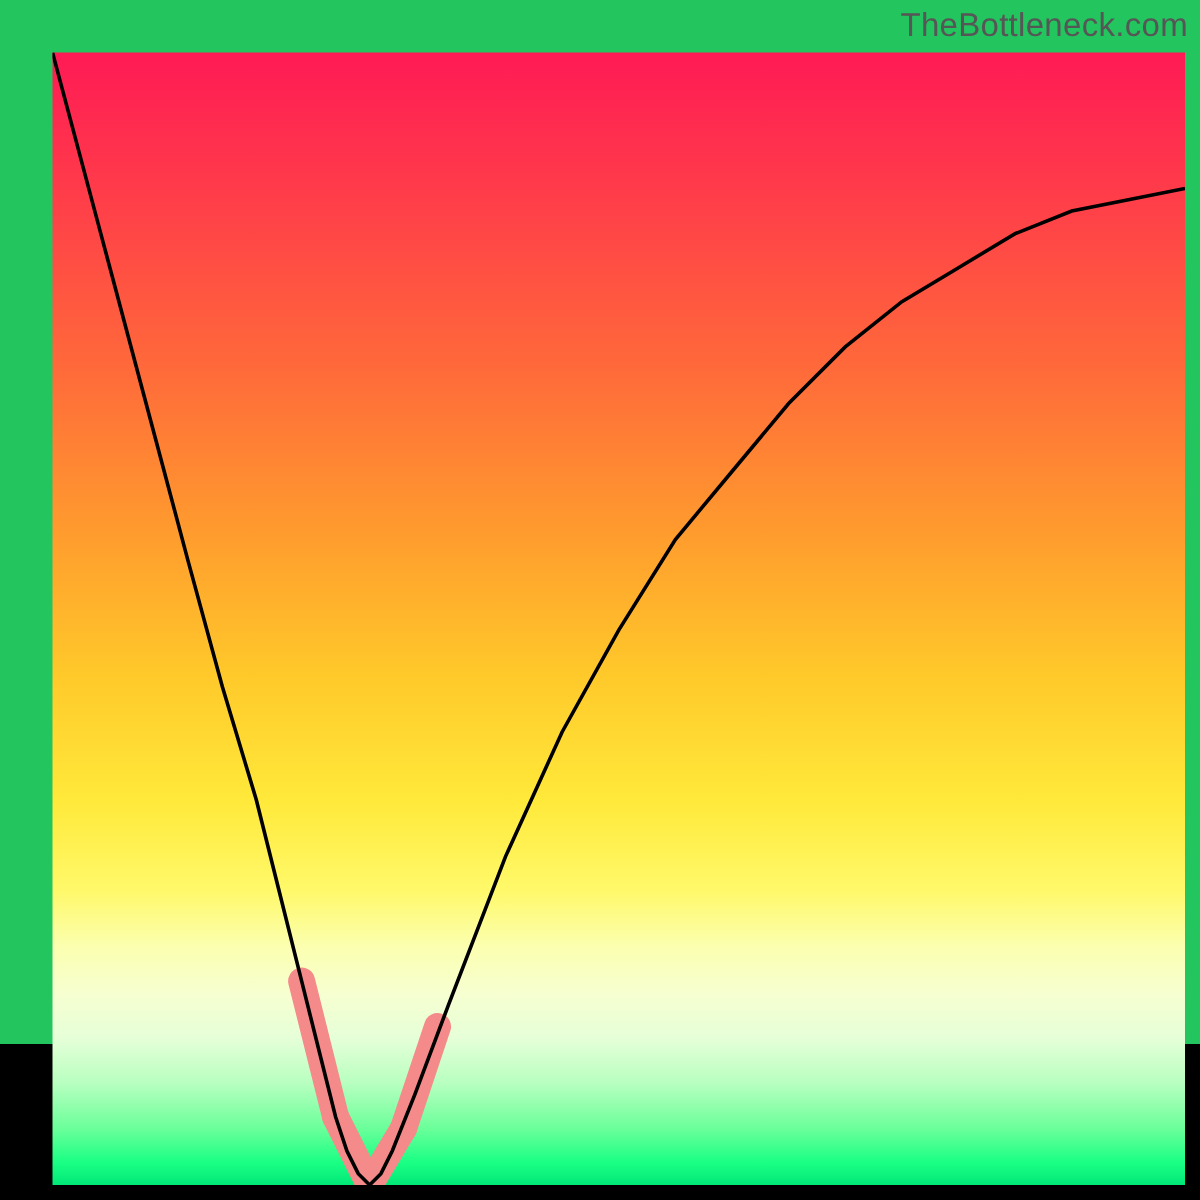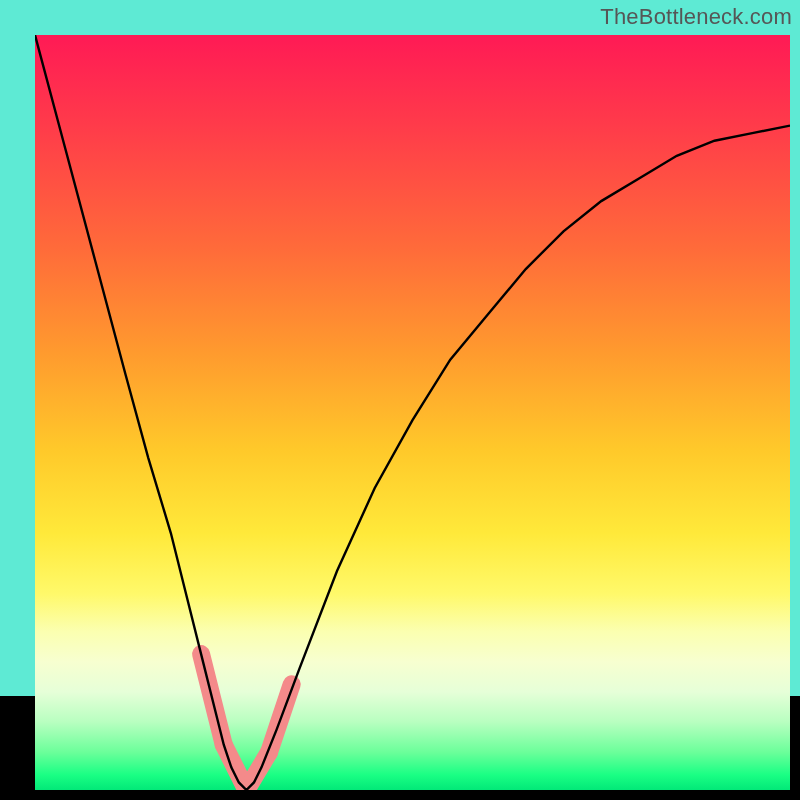--- a/index.html
+++ b/index.html
@@ -8,21 +8,21 @@
     width: 800px;
     height: 800px;
     overflow: hidden;
     background: #000;
     font-family: Arial, Helvetica, sans-serif;
   }
   .frame {
     position: relative;
     width: 800px;
     height: 696px;
-    background: #5eead4;
+    background: #22c55e;
   }
   .plot-area {
     position: absolute;
     left: 35px;
     top: 35px;
     width: 755px;
     height: 755px;
     
     background: linear-gradient(
       to bottom,

